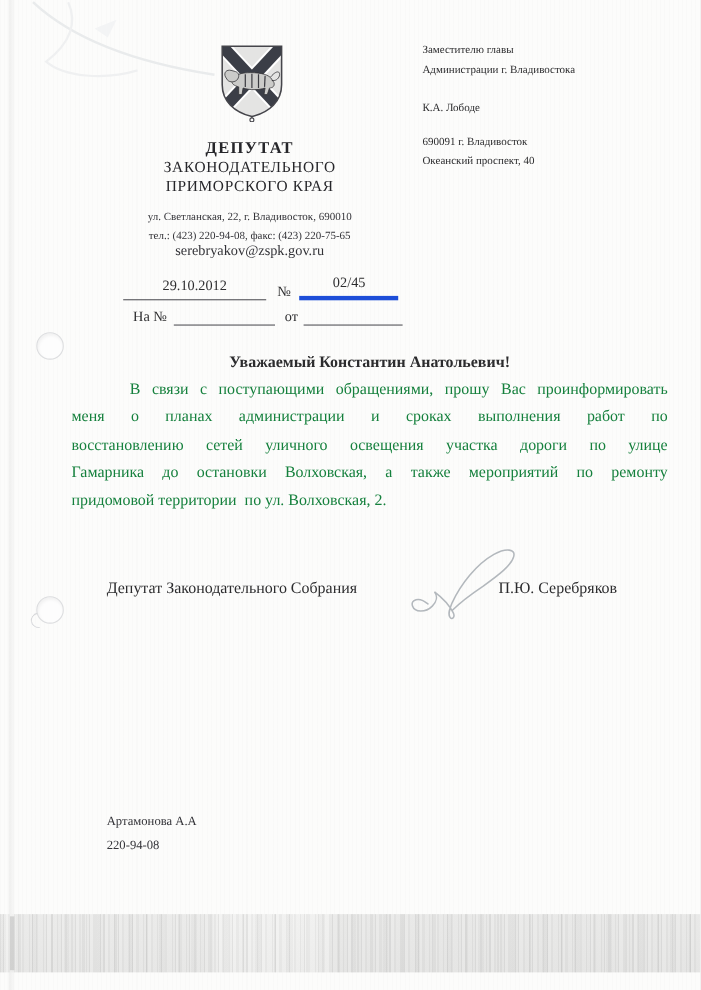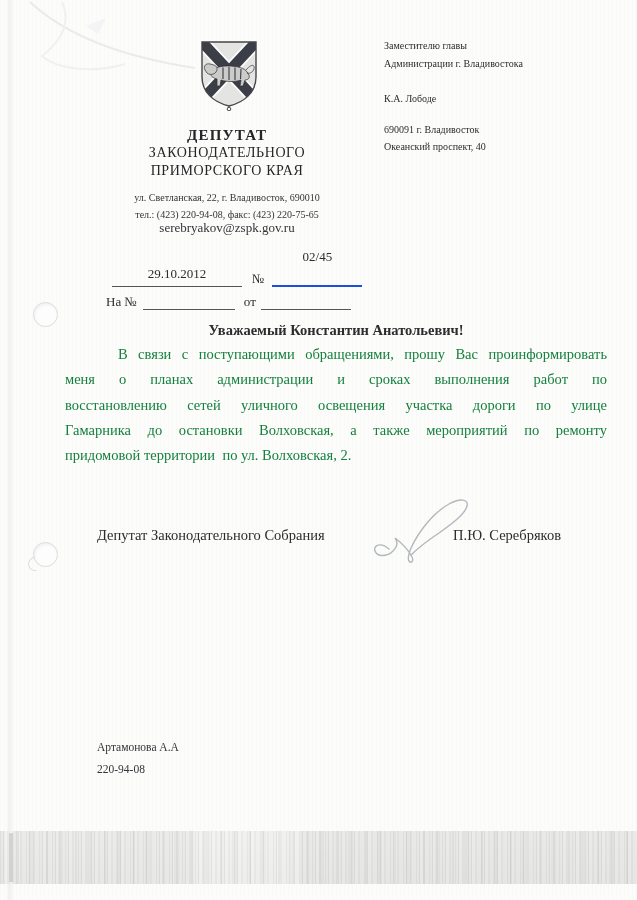--- a/index.html
+++ b/index.html
@@ -44,23 +44,23 @@
   .lh-tel   { font-size:10px; margin-top:4px;  line-height:13px; color:#333338; }
   .lh-email { font-size:13px; margin-top:1px; line-height:12px; color:#333338; }
 
   .addressee { position:absolute; left:384px; top:37px; width:232px; font-size:10px; line-height:17.5px; }
   .addr-gap1 { height:18px; } .addr-gap2 { height:13px; }
 
   .refblock { position:absolute; left:95px; top:249px; width:280px; font-size:13px; color:#2c2c2e; }
   .ref-row1 { display:flex; align-items:flex-end; }
   .ref-datecell { margin-left:17px; width:130px; text-align:center; border-bottom:1px solid #55555a; padding-bottom:4px; }
   .ref-no { margin-left:10px; padding-bottom:0px; }
-  .ref-numcell { margin-left:8px; width:90px; text-align:center; border-bottom:2px solid #1d4ed8; padding-bottom:20px; }
+  .ref-numcell { margin-left:8px; width:90px; text-align:center; border-bottom:4px solid #1d4ed8; padding-bottom:4px; }
   .ref-row2 { display:flex; align-items:flex-end; margin-top:7px; }
-  .ref-na { margin-left:11px; }
+  .ref-na { margin-left:26px; }
   .ref-line1 { margin-left:6px; width:92px; border-bottom:1px solid #55555a; height:14px; }
   .ref-ot { margin-left:9px; }
   .ref-line2 { margin-left:5px; width:90px; border-bottom:1px solid #55555a; height:14px; }
 
   .salutation { position:absolute; left:65px; top:322px; width:542px; text-align:center; font-size:14.5px;font-weight:bold; }
   .bodytext { position:absolute; left:65px; top:346px; width:542px; font-size:14.5px; color:#15803d; }
   .jline { text-align:justify; height:25.3px; overflow:hidden; }
   .jline::after { content:""; display:inline-block; width:100%; }
   .jindent { text-indent:53px; }
   .jlast { height:25.3px; white-space:pre-wrap; }

